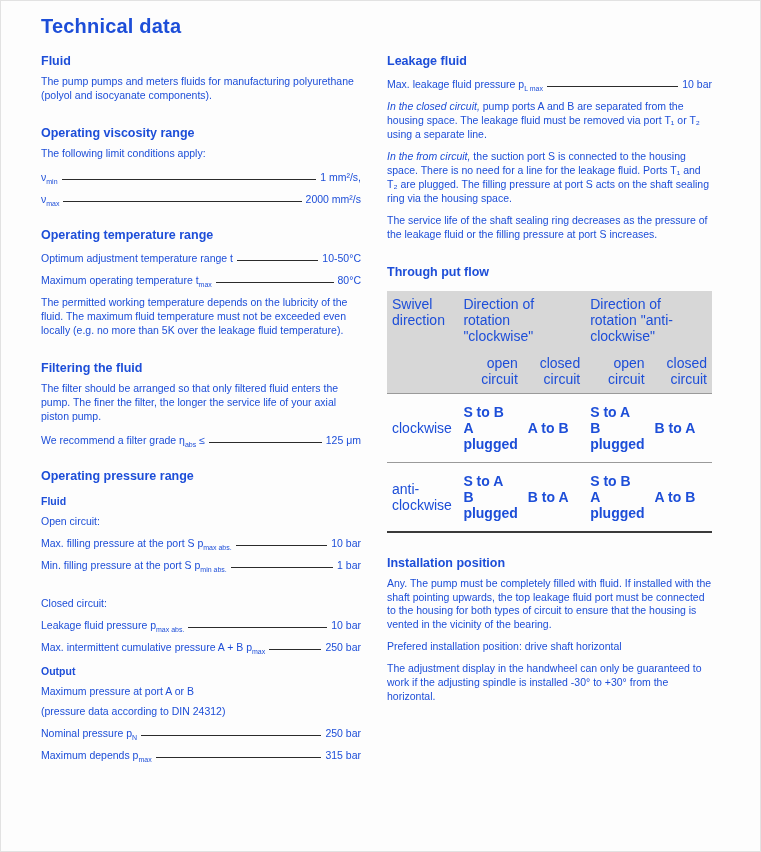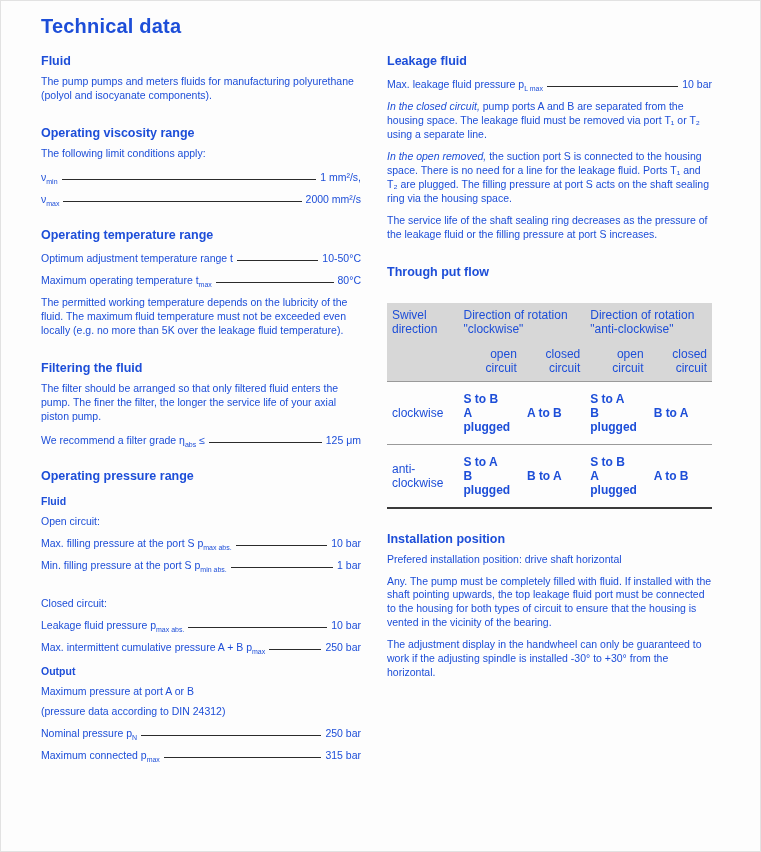--- a/index.html
+++ b/index.html
@@ -20,21 +20,21 @@
   p.body em { font-style: italic; }
   .sub-heading { font-size: 10.5px; font-weight: 700; margin: 12px 0 4px 0; }
   .plain-line { font-size: 10.5px; margin: 8px 0 4px 0; }
   .spec-row { display: flex; align-items: flex-end; font-size: 10.5px; margin: 10px 0; }
   .spec-label { white-space: normal; }
   .spec-label sub { font-size: 7px; line-height: 0; }
   .spec-value { white-space: nowrap; }
   .leader { flex: 1 1 auto; min-width: 18px; border-bottom: 1px solid #2b2b2b; margin: 0 4px 3px 4px; height: 0; }
   .gap-top { margin-top: 26px; }
   
-  table.flow-table { width: 100%; border-collapse: collapse; font-size: 12px; margin-top: 24px; border-bottom: 2px solid #3a3a3a; }
+  table.flow-table { width: 100%; border-collapse: collapse; font-size: 14px; margin-top: 12px; border-bottom: 2px solid #3a3a3a; }
   table.flow-table thead th {
     background: #d7d7d7; text-align: left; font-weight: 400;
     padding: 5px 5px 3px 5px; vertical-align: top;
   }
   table.flow-table thead tr.subrow th { padding: 8px 5px 6px 5px; text-align: right; }
   table.flow-table tbody td {
     padding: 10px 5px; border-top: 1px solid #9a9a9a;
     vertical-align: middle; font-weight: 700;
   }
   table.flow-table tbody td.swivel { font-weight: 400; }
@@ -126,39 +126,39 @@
 
         <div class="sub-heading">Output</div>
         <div class="plain-line">Maximum pressure at port A or B</div>
         <div class="plain-line">(pressure data according to DIN 24312)</div>
         <div class="spec-row">
           <span class="spec-label"><span>Nominal pressure p</span><sub>N</sub><span></span></span>
           <span class="leader"></span>
           <span class="spec-value">250 bar</span>
         </div>
         <div class="spec-row">
-          <span class="spec-label"><span>Maximum connected p</span><sub>max</sub><span></span></span>
+          <span class="spec-label"><span>Maximum depends p</span><sub>max</sub><span></span></span>
           <span class="leader"></span>
           <span class="spec-value">315 bar</span>
         </div>
       </div>
 
     </div>
 
     <div class="col col-right">
 
       <div class="section">
         <div class="sec-heading">Leakage fluid</div>
         <div class="spec-row">
           <span class="spec-label"><span>Max. leakage fluid pressure p</span><sub>L max</sub><span></span></span>
           <span class="leader"></span>
           <span class="spec-value">10 bar</span>
         </div>
         <p class="body"><em>In the closed circuit,</em><span> pump ports A and B are separated from the housing space. The leakage fluid must be removed via port T₁ or T₂ using a separate line.</span></p>
-        <p class="body"><em>In the open removed,</em><span> the suction port S is connected to the housing space. There is no need for a line for the leakage fluid. Ports T₁ and T₂ are plugged. The filling pressure at port S acts on the shaft sealing ring via the housing space.</span></p>
+        <p class="body"><em>In the from circuit,</em><span> the suction port S is connected to the housing space. There is no need for a line for the leakage fluid. Ports T₁ and T₂ are plugged. The filling pressure at port S acts on the shaft sealing ring via the housing space.</span></p>
         <p class="body"><em></em><span>The service life of the shaft sealing ring decreases as the pressure of the leakage fluid or the filling pressure at port S increases.</span></p>
       </div>
 
       <div class="section">
         <div class="sec-heading">Through put flow</div>
         <table class="flow-table">
           <colgroup>
             <col class="c1">
               <col class="cx">
               <col class="cx">
@@ -212,20 +212,20 @@
               <td>
                   <div class="cl">A to B</div>
                 </td>
             </tr>
           </tbody>
         </table>
       </div>
 
       <div class="section">
         <div class="sec-heading">Installation position</div>
+        <p class="body">Any. The pump must be completely filled with fluid. If installed with the shaft pointing upwards, the top leakage fluid port must be connected to the housing for both types of circuit to ensure that the housing is vented in the vicinity of the bearing.</p>
         <p class="body">Prefered installation position: drive shaft horizontal</p>
-        <p class="body">Any. The pump must be completely filled with fluid. If installed with the shaft pointing upwards, the top leakage fluid port must be connected to the housing for both types of circuit to ensure that the housing is vented in the vicinity of the bearing.</p>
         <p class="body">The adjustment display in the handwheel can only be guaranteed to work if the adjusting spindle is installed -30° to +30° from the horizontal.</p>
       </div>
 
     </div>
   </div>
 </div>
 
 </body></html>

